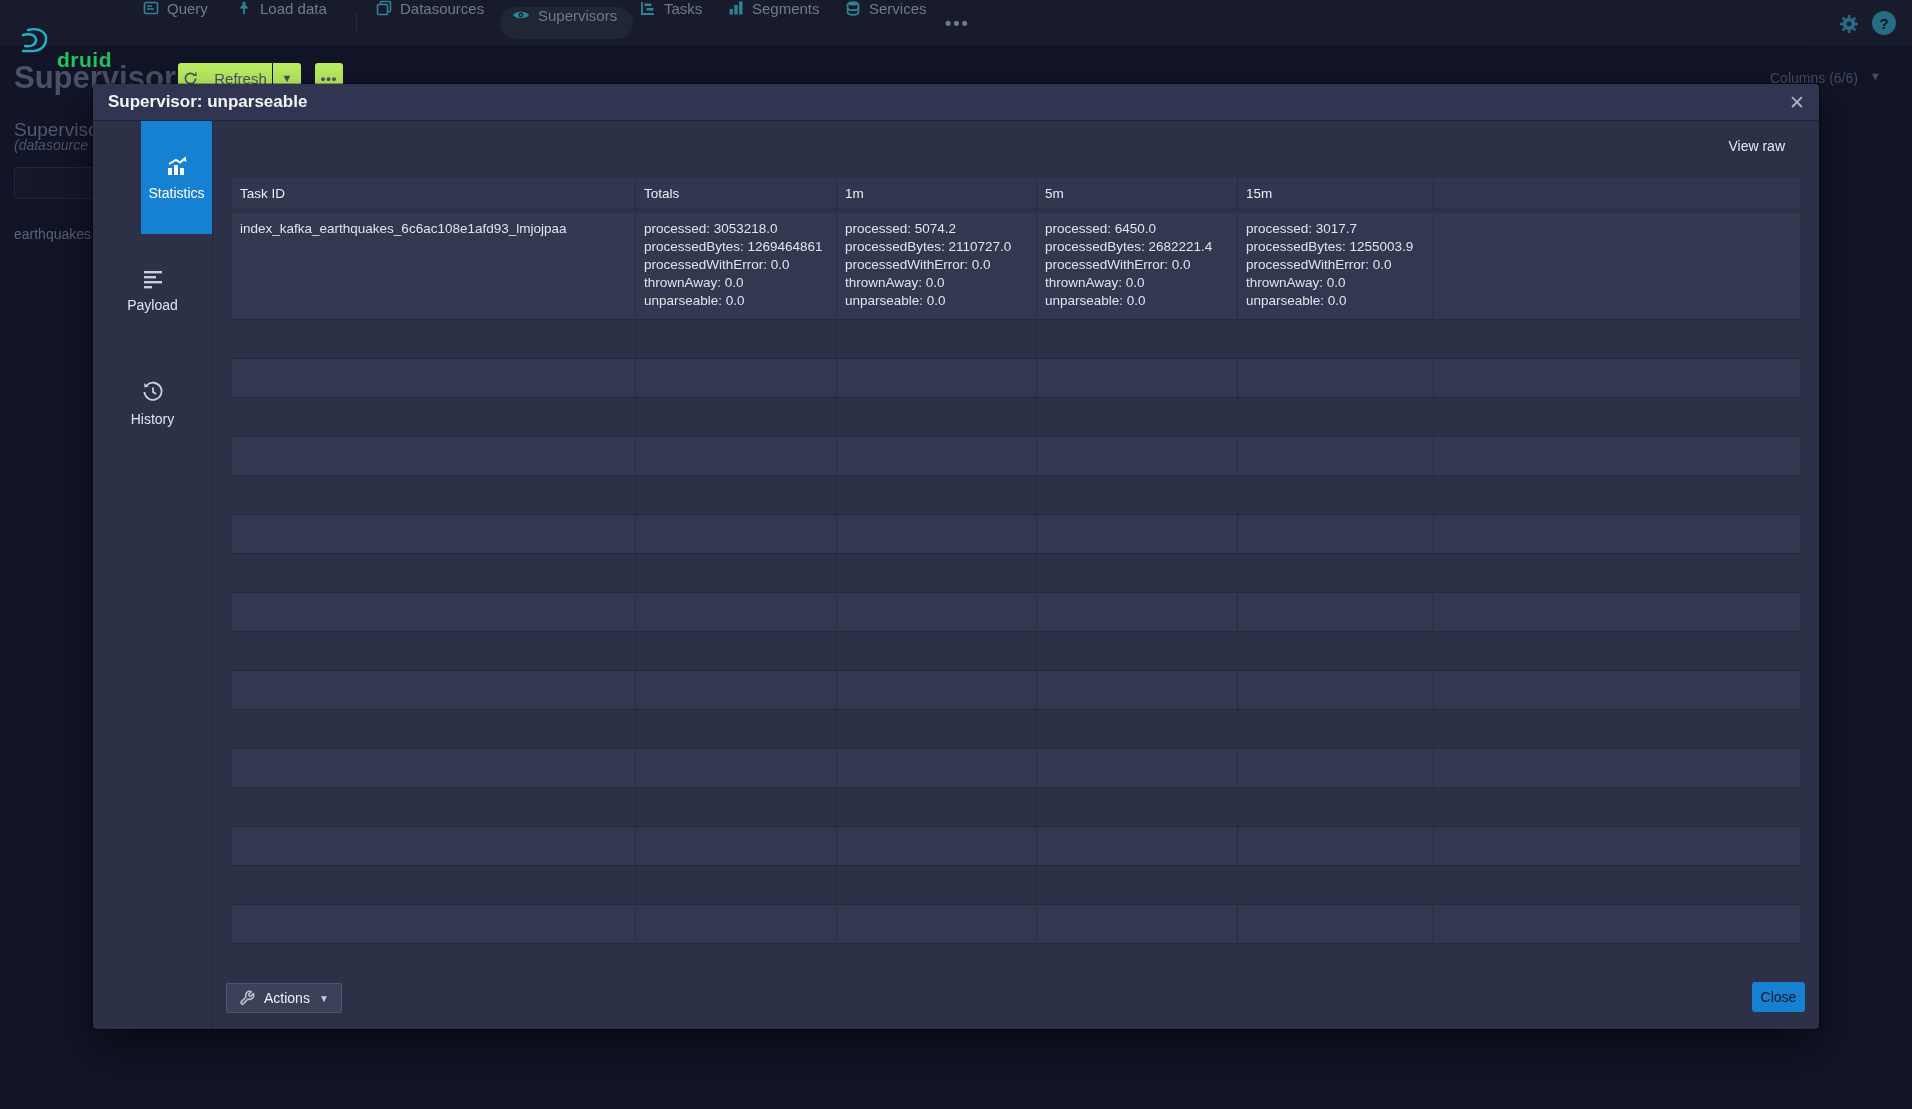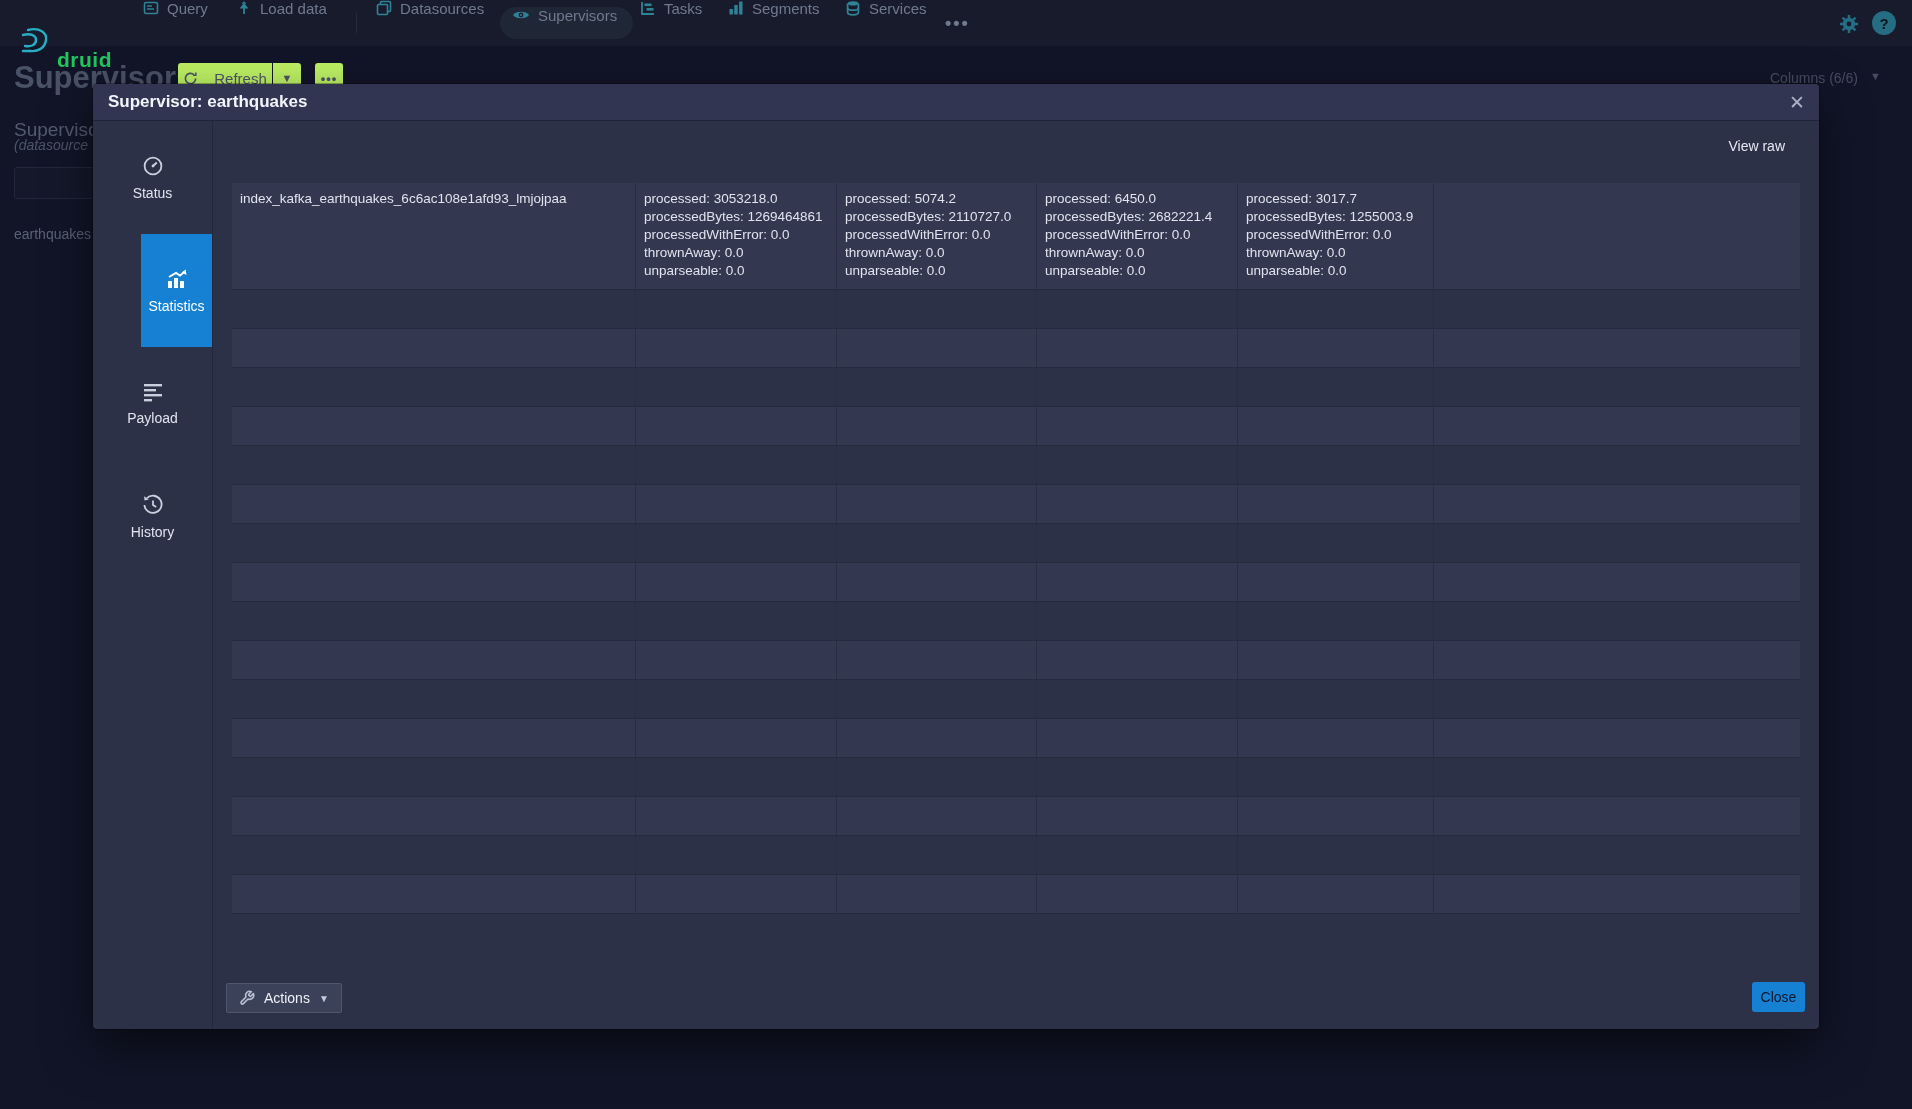--- a/index.html
+++ b/index.html
@@ -200,35 +200,27 @@
   </div>
 
   <div class="filter-h1">Supervisor I</div>
   <div class="filter-h2">(datasource</div>
   <div class="filter-box"></div>
   <div class="bg-row-text">earthquakes</div>
 </div>
 
 <div class="dialog">
   <div class="dialog-header">
-    <span class="dialog-title">Supervisor: earthquakes</span>
+    <span class="dialog-title">Supervisor: unparseable</span>
     <span class="dialog-close">✕</span>
   </div>
 
   <div class="dialog-body">
     <div class="side-tabs">
 
-      <div class="tab">
-        <svg width="22" height="22" viewBox="0 0 22 22" fill="none" stroke="#c9cfdd" stroke-width="1.8">
-          <circle cx="11" cy="11" r="8.4"></circle>
-          <path d="M11 11 L14.8 7.4" stroke-width="2"></path>
-          <circle cx="11" cy="11" r="1.4" fill="#c9cfdd" stroke="none"></circle>
-        </svg>
-        <span class="tab-label">Status</span>
-      </div>
 
       <div class="tab active">
         <svg width="24" height="22" viewBox="0 0 24 22">
           <rect x="3" y="13" width="4" height="7" fill="#ffffff"></rect>
           <rect x="9" y="10" width="4" height="10" fill="#ffffff"></rect>
           <rect x="15" y="13" width="4" height="7" fill="#ffffff"></rect>
           <path d="M4 9 L11 5 L15 7.5 L20 3.5" fill="none" stroke="#ffffff" stroke-width="2"></path>
           <path d="M20.8 1.6 L21.4 7 L16.6 4.4 Z" fill="#ffffff"></path>
         </svg>
         <span class="tab-label">Statistics</span>
@@ -253,20 +245,28 @@
           <path d="M11 6.5 V11 L14.2 13" stroke-width="1.8"></path>
         </svg>
         <span class="tab-label">History</span>
       </div>
     </div>
 
     <div class="content">
       <span class="view-raw">View raw</span>
 
       <div class="stats-table">
+        <div class="tgrid thead">
+          <div class="th">Task ID</div>
+          <div class="th">Totals</div>
+          <div class="th">1m</div>
+          <div class="th">5m</div>
+          <div class="th">15m</div>
+          <div class="th"></div>
+        </div>
         <div class="thead-gap"></div>
 
         <div>
           <div class="tgrid trow data odd">
             <div class="cell">index_kafka_earthquakes_6c6ac108e1afd93_lmjojpaa</div>
             <div class="cell">processed: 3053218.0
 processedBytes: 1269464861
 processedWithError: 0.0
 thrownAway: 0.0
 unparseable: 0.0</div>

